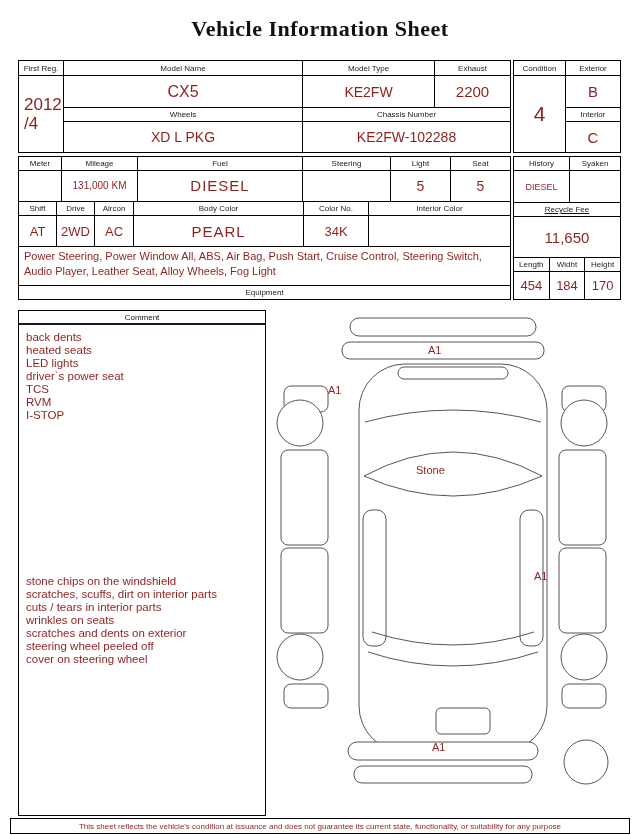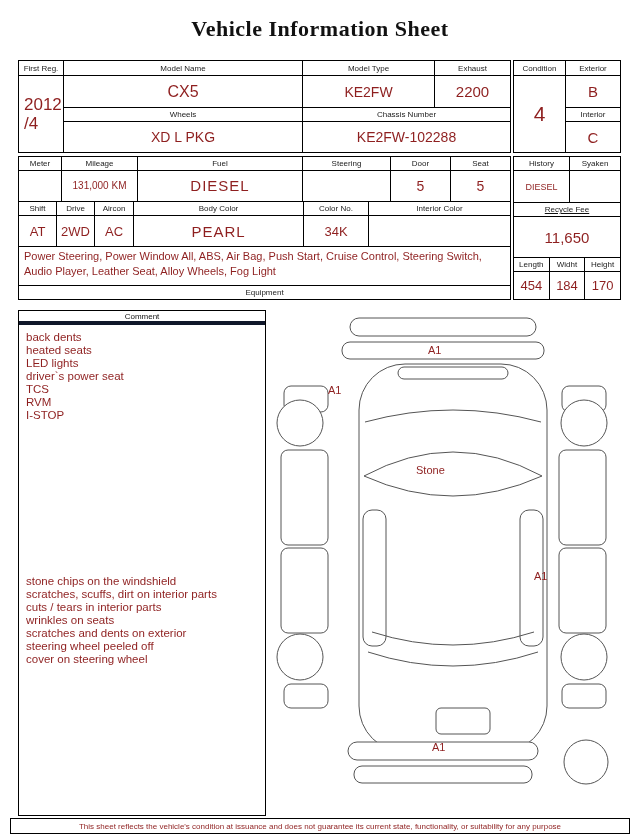--- a/index.html
+++ b/index.html
@@ -47,21 +47,21 @@
 
   .gridD { left:513px; top:156px; width:108px; height:144px; }
   .d-private { font-size:9px; }
   .d-fee { height:40px; font-size:15px; }
   .d-dim { font-size:13px; }
   .rD1 { grid-template-columns:55px 1fr; }
   .rD3 { grid-template-columns:1fr 1fr 1fr; }
 
   .panel { position:absolute; left:18px; top:310px; width:248px; height:506px;
            border:1px solid #000; background:#fff; display:flex; flex-direction:column; }
-  .panel-hdr { height:14px; flex:0 0 14px; border-bottom:4px solid #0f172a; display:flex;
+  .panel-hdr { height:14px; flex:0 0 14px; border-bottom:2px solid #0f172a; display:flex;
                align-items:center; justify-content:center; font-size:8px; background:#fff; }
   .panel-hdr.mid { border-top:1px solid #000; }
   .notes { padding:6px 7px 0 7px; color:var(--accent); font-size:11.5px; line-height:12.5px; }
   .notes div { margin-bottom:0.5px; }
   .list1 { height:244px; flex:0 0 244px; }
   .list2 { flex:1 1 auto; }
 
   .diagram { position:absolute; left:268px; top:310px; width:354px; height:505px; }
   .diagram svg text { font-family:"Liberation Sans", sans-serif; font-size:11px;
                       fill:var(--accent); stroke:none; }
@@ -103,21 +103,21 @@
     <div class="cell hdr b-int-l">Interior</div>
     <div class="cell val b-int-v">C</div>
   </div>
 
   <div class="tbl stack gridC">
     <div class="grid rC12 rh">
       <div class="cell hdr">Meter</div>
       <div class="cell hdr">Mileage</div>
       <div class="cell hdr">Fuel</div>
       <div class="cell hdr">Steering</div>
-      <div class="cell hdr">Door</div>
+      <div class="cell hdr">Light</div>
       <div class="cell hdr">Seat</div>
     </div>
     <div class="grid rC12 rv">
       <div class="cell val"></div>
       <div class="cell val c-mileage">131,000 KM</div>
       <div class="cell val c-big">DIESEL</div>
       <div class="cell val"></div>
       <div class="cell val c-num">5</div>
       <div class="cell val c-num">5</div>
     </div>

